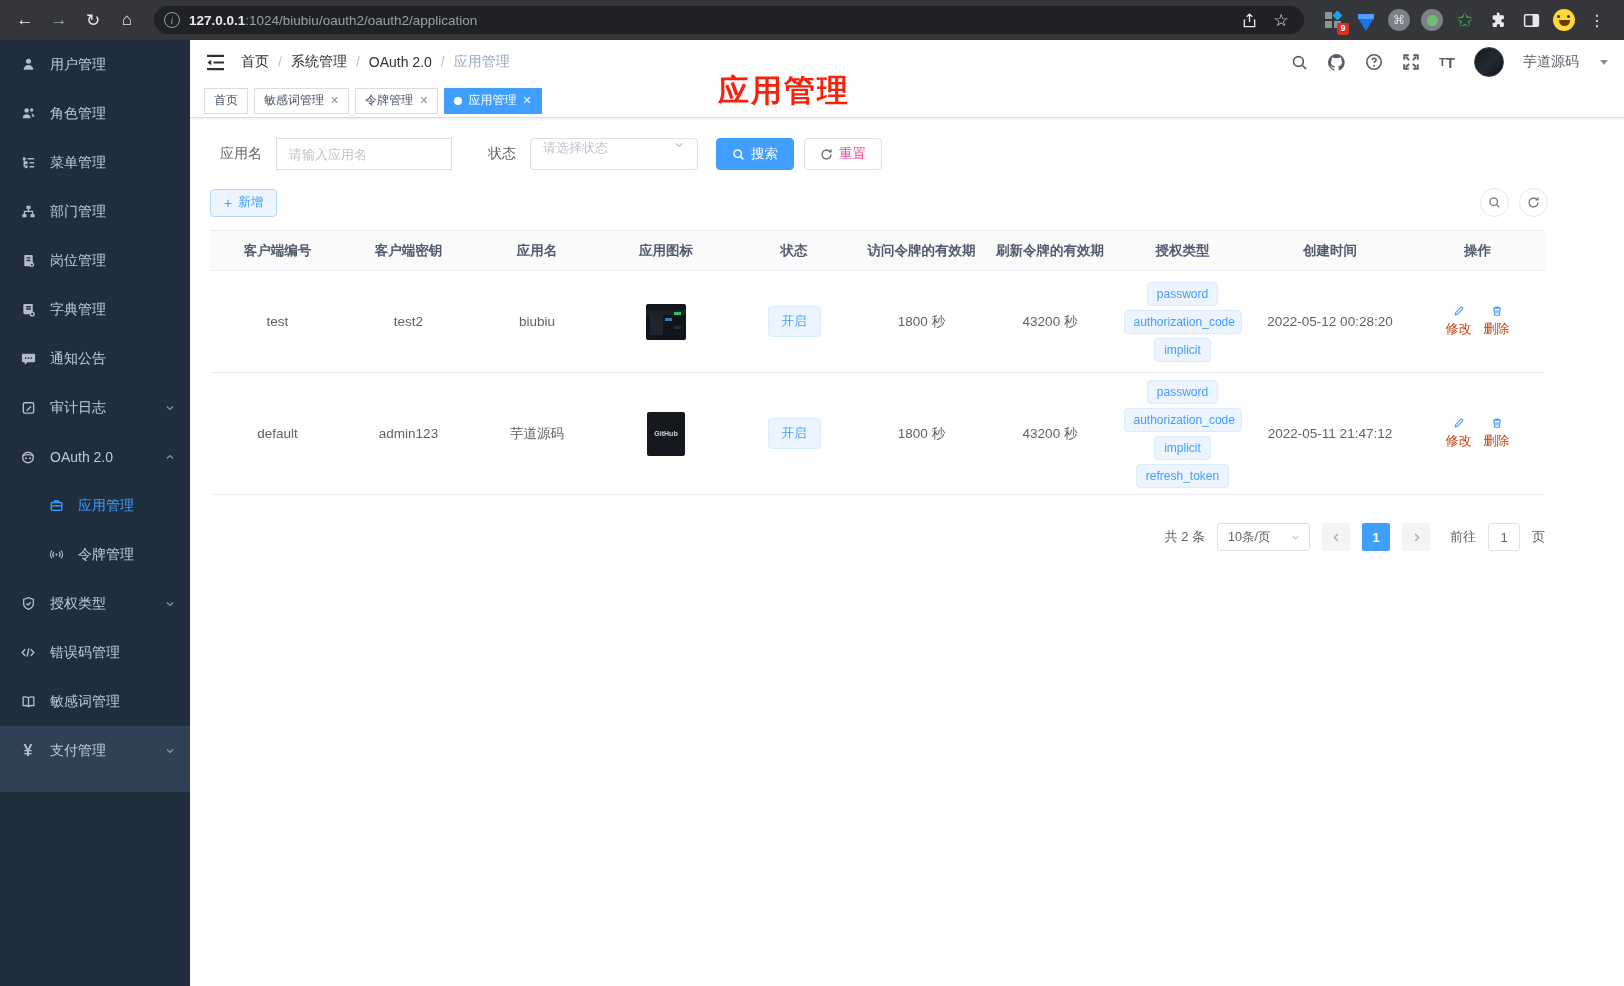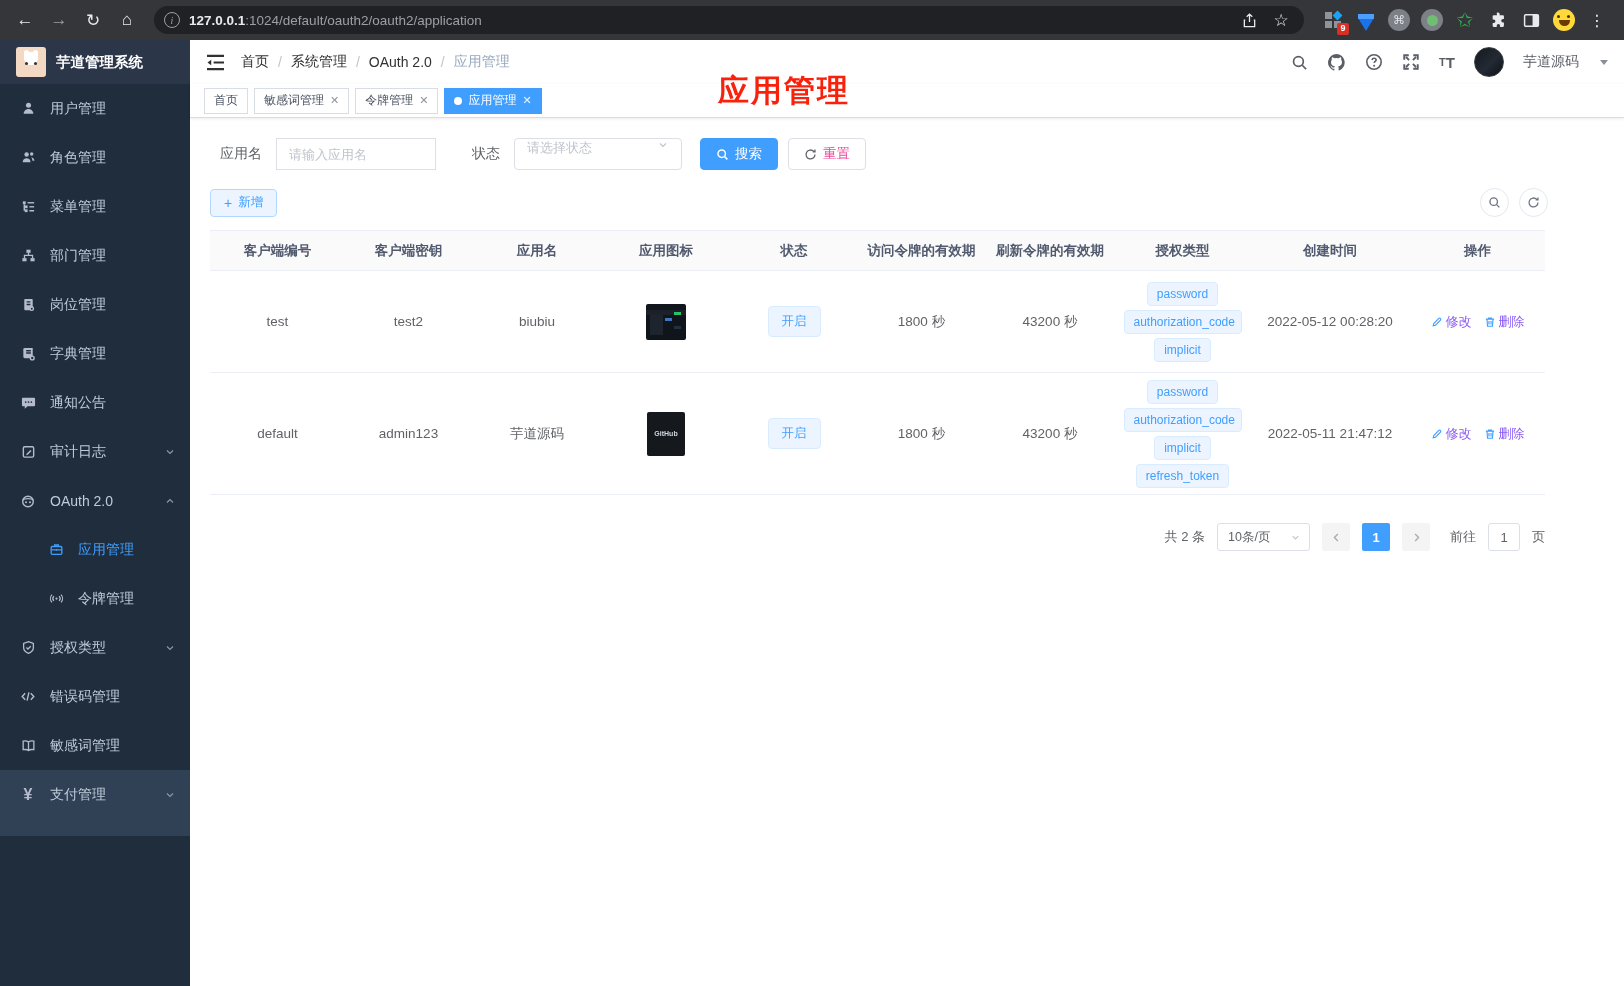--- a/index.html
+++ b/index.html
@@ -83,21 +83,21 @@
   .tab.active .dot { width:8px; height:8px; border-radius:50%; background:#fff; display:inline-block; }
 
   
   .annotation { position:absolute; left:528px; top:30px; z-index:9; font-size:31px; font-weight:700; color:#f8220c;
     letter-spacing:2px; pointer-events:none; }
 
   
   .content { flex:1; padding:20px 0 0 20px; overflow:hidden; }
   .filter-row { display:flex; align-items:center; gap:10px; margin-bottom:18px; }
   .f-label { font-size:14px; color:#606266; margin:0 4px 0 10px; font-weight:500; }
-  .f-input { width:160px; height:32px; border:1px solid #dcdfe6; border-radius:0; padding:0 12px; font-size:13px; color:#606266;
+  .f-input { width:176px; height:32px; border:1px solid #dcdfe6; border-radius:0; padding:0 12px; font-size:13px; color:#606266;
     font-family:inherit; }
   .f-input::placeholder { color:#bfc4cc; }
   .f-select { width:168px; height:32px; border:1px solid #dcdfe6; border-radius:4px; padding:0 12px; display:flex; align-items:flex-start;
     color:#bfc4cc; font-size:13px; cursor:pointer; }
   .f-select .sel-caret { margin-left:auto; color:#c0c4cc; }
   .btn { height:32px; border-radius:4px; font-size:13.5px; display:inline-flex; align-items:center; gap:6px; padding:0 15px;
     cursor:pointer; border:1px solid #dcdfe6; background:#fff; color:#ec4899; font-family:inherit; }
   .btn.primary { background:#409eff; border-color:#409eff; color:#fff; }
   .btn.plain-primary { background:#ecf5ff; border-color:#b3d8ff; color:#409eff; height:28px; font-size:12.5px; padding:0 13px; }
   .toolbar-row { display:flex; align-items:center; margin-bottom:13px; padding-right:76px; }
@@ -117,21 +117,21 @@
   .app-thumb:before { content:""; position:absolute; left:4px; top:11px; width:13px; height:20px; background:#1d242d; }
   .app-thumb:after { content:""; position:absolute; right:5px; top:8px; width:7px; height:3px; background:#2bbf6a; box-shadow:-9px 6px 0 #3a77c2, 0 14px 0 #22303e; }
   .app-thumb.github { width:38px; height:44px; background:#15191e; display:flex; align-items:center; justify-content:center; }
   .app-thumb.github:before,.app-thumb.github:after { display:none; }
   .app-thumb.github span { color:#cfd6dd; font-size:7px; font-weight:700; }
   .status-tag { display:inline-block; background:#ecf5ff; border:1px solid #d9ecff; color:#409eff; border-radius:4px;
     font-size:12.5px; padding:6px 13px; }
   .tags-stack { display:flex; flex-direction:column; align-items:center; gap:4px; }
   .tag { background:#ecf5ff; border:1px solid #d9ecff; color:#409eff; border-radius:4px; font-size:12px;
     padding:4px 9px; white-space:nowrap; max-width:118px; overflow:hidden; }
-  .link-act { color:#8b5cf6; font-size:13px; display:inline-flex; align-items:center; gap:3px; cursor:pointer; }
+  .link-act { color:#c2410c; font-size:13px; display:inline-flex; align-items:center; gap:3px; cursor:pointer;flex-direction:column; }
   .ops { display:flex; gap:12px; justify-content:center; }
 
   
   .pagi { width:1335px; display:flex; justify-content:flex-end; align-items:center; gap:12px; margin-top:28px;
     font-size:13px; color:#606266; }
   .pg-select { width:93px; height:28px; border:1px solid #dcdfe6; border-radius:3px; display:flex; align-items:center;
     padding:0 8px 0 10px; font-size:12.5px; color:#606266; cursor:pointer; }
   .pg-select .sel-caret { margin-left:auto; color:#c0c4cc; }
   .pg-btn { min-width:28px; height:28px; border-radius:2px; background:#f4f4f5; color:#a8abb2; display:flex;
     align-items:center; justify-content:center; font-size:13px; cursor:pointer; }
@@ -143,21 +143,21 @@
 </head>
 <body>
 
 <div class="browser-bar">
   <div class="b-ico">←</div>
   <div class="b-ico dim">→</div>
   <div class="b-ico">↻</div>
   <div class="b-ico">⌂</div>
   <div class="url-pill">
     <div class="info-ico">i</div>
-    <div class="url-text"><b>127.0.0.1</b><span>:1024/default/oauth2/oauth2/application</span></div>
+    <div class="url-text"><b>127.0.0.1</b><span>:1024/biubiu/oauth2/oauth2/application</span></div>
     <div class="pill-right">
       <div class="b-ico" style="width:26px;height:26px;font-size:14px">
         <svg width="15" height="15" viewBox="0 0 16 16" fill="none" stroke="#e8eaed" stroke-width="1.4">
             <path d="M8 1.5v8M5 4l3-2.8L11 4M3.5 7.5h-1v7h11v-7h-1"></path>
           </svg>
       </div>
       <div class="b-ico" style="width:26px;height:26px">☆</div>
     </div>
   </div>
   <div class="ext-tray">
@@ -200,24 +200,20 @@
       </div>
     <div class="ext">
         <div class="dots3">⋮</div>
       </div>
   </div>
 </div>
 
 <div class="app">
 
   <aside class="sidebar">
-    <div class="logo-row">
-      <div class="logo-img"></div>
-      <div class="logo-title">芋道管理系统</div>
-    </div>
     <nav class="menu">
 
 
       <div class="m-item">
         <span class="m-ico">
             <svg width="15" height="15" viewBox="0 0 16 16" fill="currentColor">
               <circle cx="8" cy="4.6" r="2.7"></circle>
               <path d="M2.8 13.6c0-2.9 2.3-5.2 5.2-5.2s5.2 2.3 5.2 5.2z"></path>
             </svg>
           </span>

